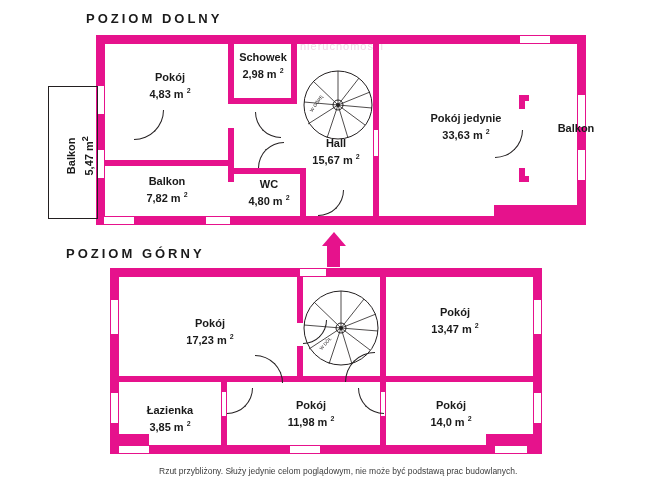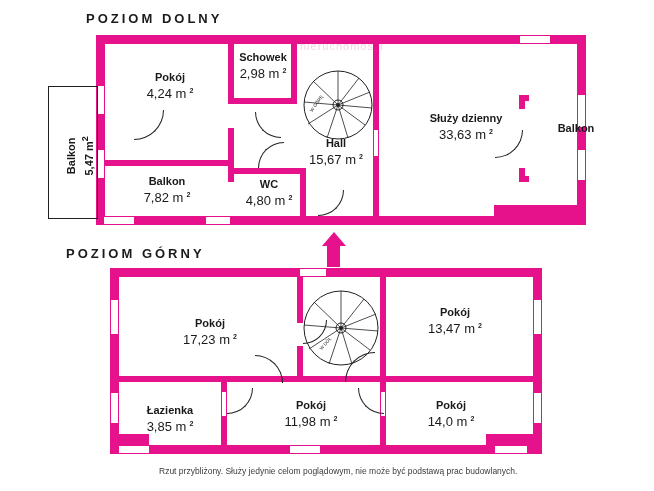--- a/index.html
+++ b/index.html
@@ -41,22 +41,22 @@
   .lbl {
     position: absolute;
     text-align: center;
     font-size: 11px;
     font-weight: bold;
     color: #1a1a1a;
     line-height: 14px;
     white-space: nowrap;
   }
   .lbl .area {
-    font-weight: normal;
-    font-size: 13px;
+    font-weight: bold;
+    font-size: 11px;
   }
   .lbl sup {
     font-size: 7px;
     vertical-align: super;
   }
   .vert {
     position: absolute;
     font-size: 11px;
     font-weight: bold;
     line-height: 14px;
@@ -186,30 +186,30 @@
         <line x1="35" y1="35" x2="24" y2="68" stroke="#231f20" stroke-width="0.8"></line>
         <line x1="35" y1="35" x2="5" y2="54" stroke="#231f20" stroke-width="0.8"></line>
         <line x1="35" y1="35" x2="1" y2="32" stroke="#231f20" stroke-width="0.8"></line>
         <line x1="35" y1="35" x2="10" y2="11" stroke="#231f20" stroke-width="0.8"></line>
       </svg>
     </div>
     <div class="stairtxt" style="left:307px; top:101px; transform:rotate(-55deg);">W GÓRĘ</div>
 
     <div class="lbl" style="left:123px; top:70px; width:94px;">
       <span>Pokój</span><br>
-      <span class="area">4,24 m</span> <sup>2</sup>
+      <span class="area">4,83 m</span> <sup>2</sup>
     </div>
 
     <div class="lbl" style="left:228px; top:50px; width:70px;">
       <span>Schowek</span><br>
       <span class="area">2,98 m</span> <sup>2</sup>
     </div>
 
     <div class="lbl" style="left:383px; top:111px; width:166px;">
-      <span>Służy dzienny</span><br>
+      <span>Pokój jedynie</span><br>
       <span class="area">33,63 m</span> <sup>2</sup>
     </div>
 
     <div class="lbl" style="left:295px; top:136px; width:82px;">
       <span>Hall</span><br>
       <span class="area">15,67 m</span> <sup>2</sup>
     </div>
 
     <div class="lbl" style="left:115px; top:174px; width:104px;">
       <span>Balkon</span><br>

